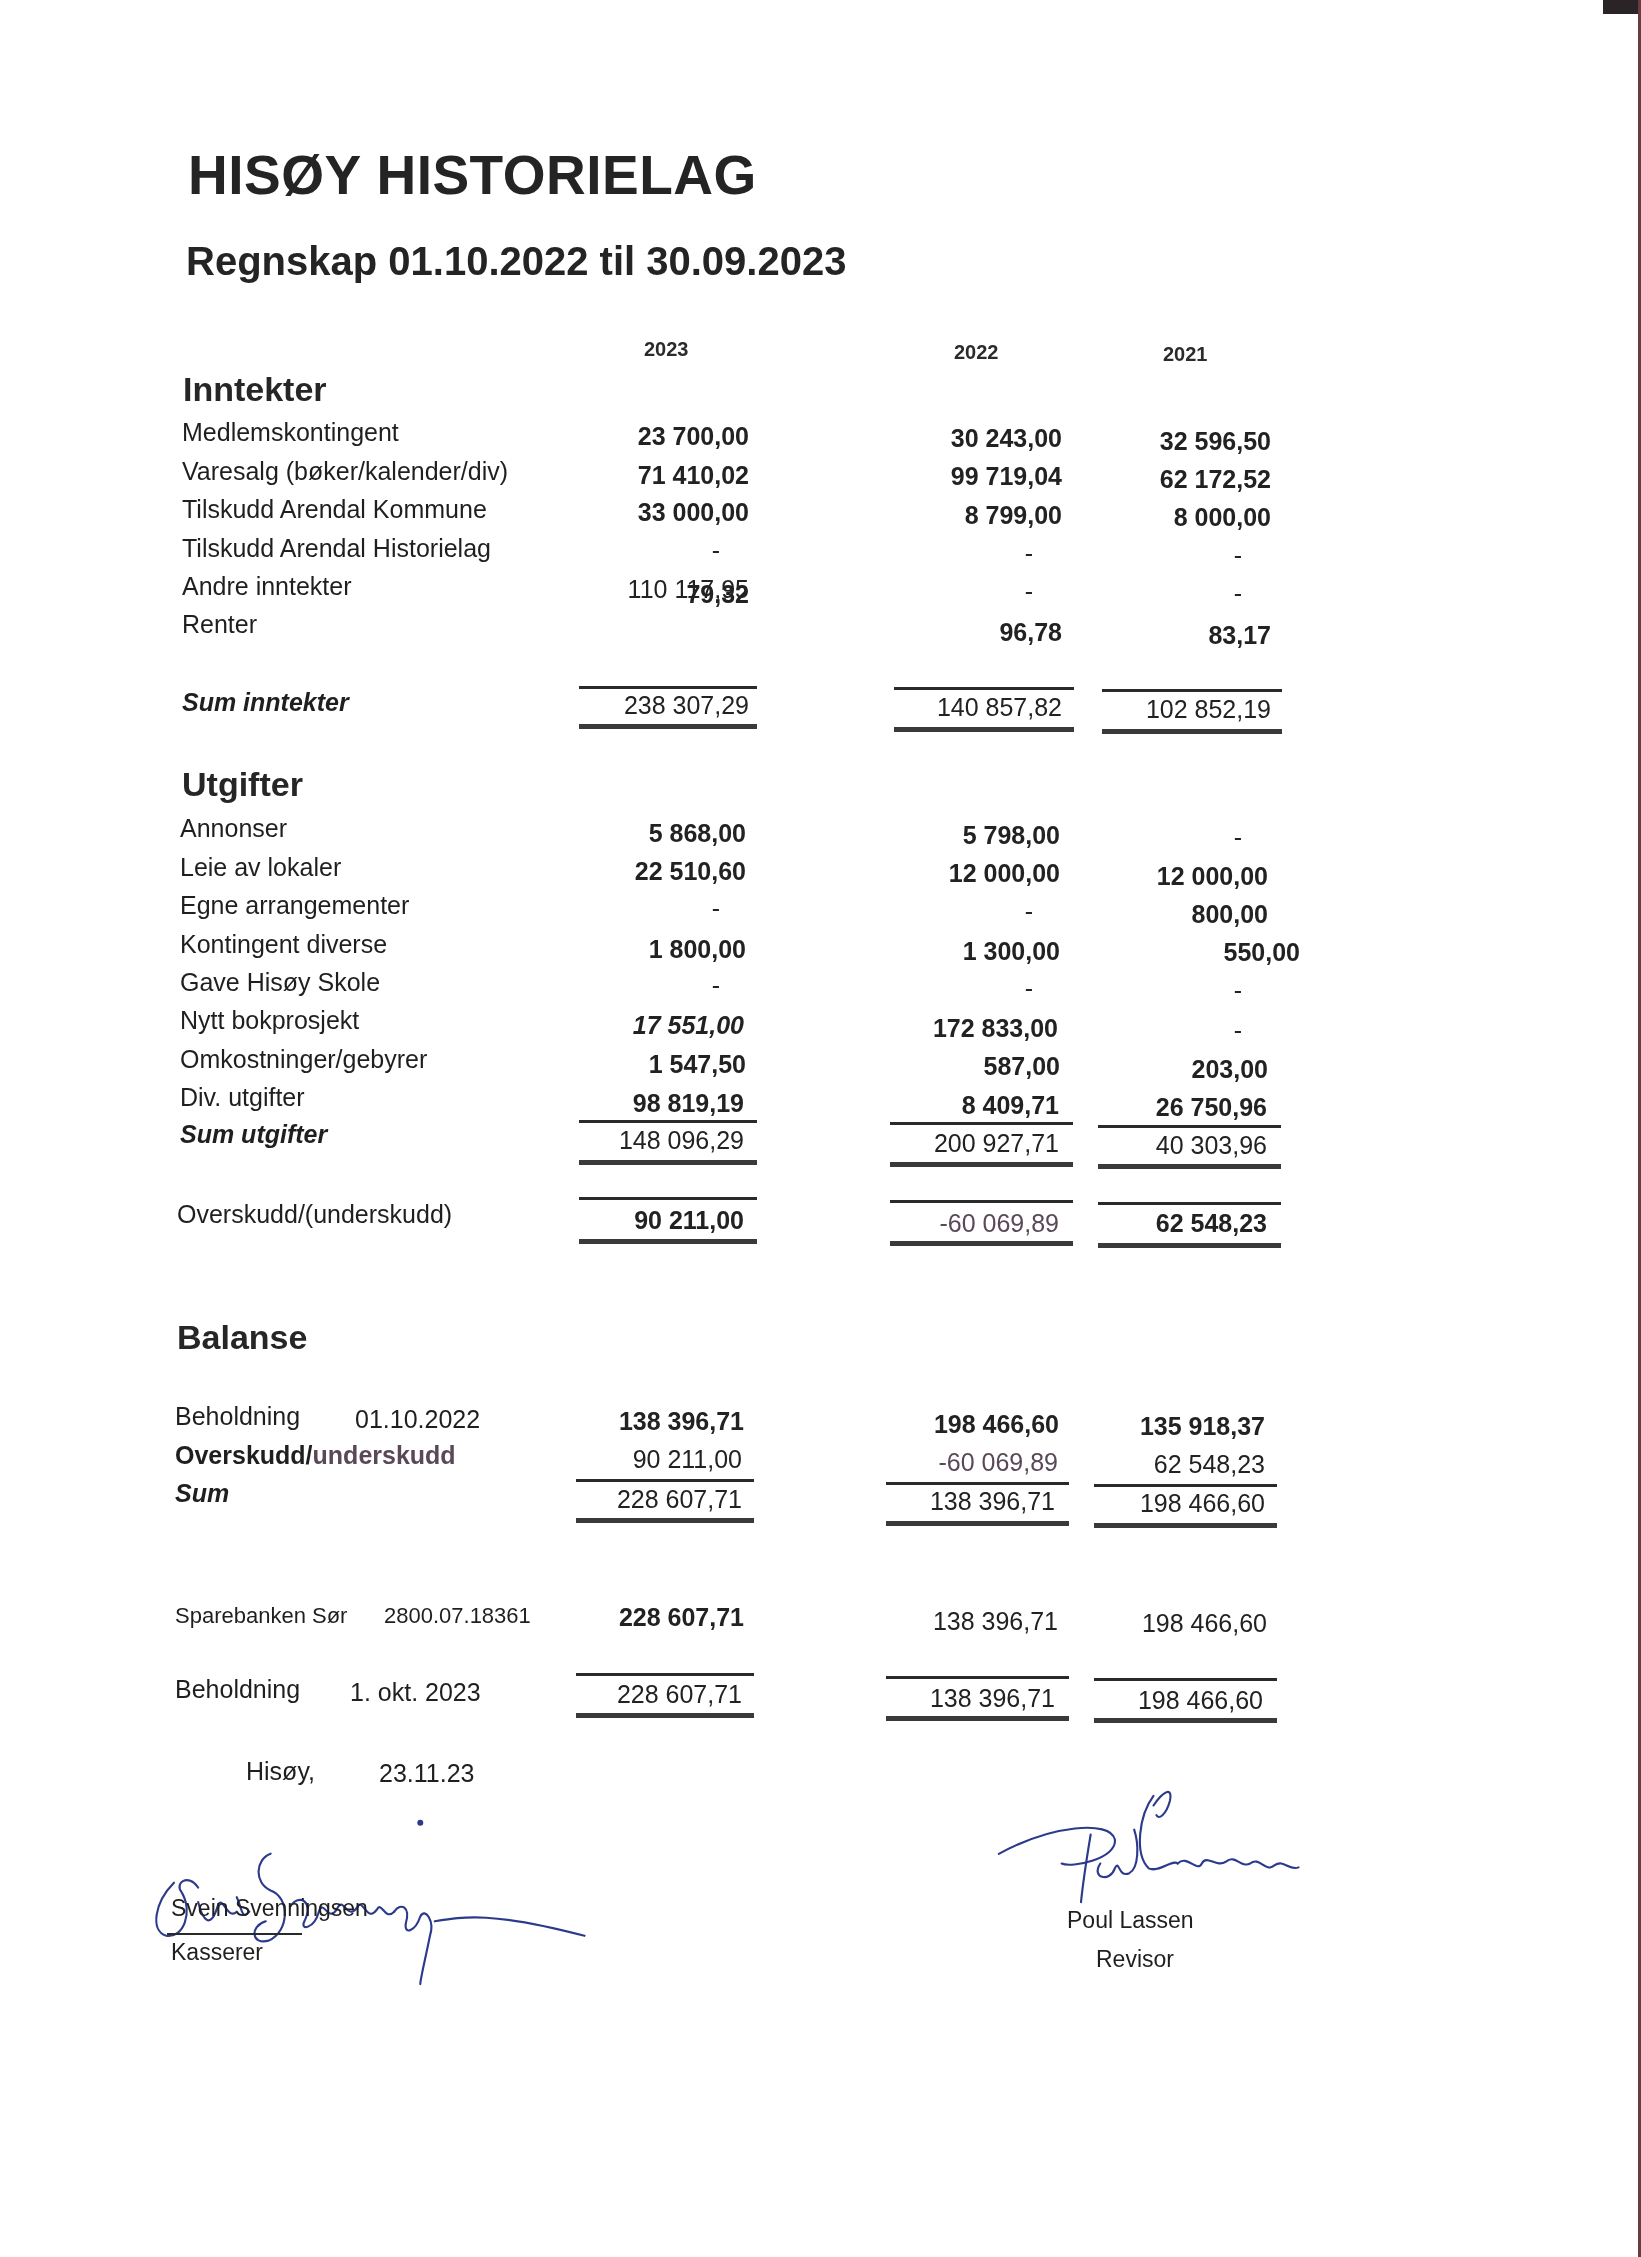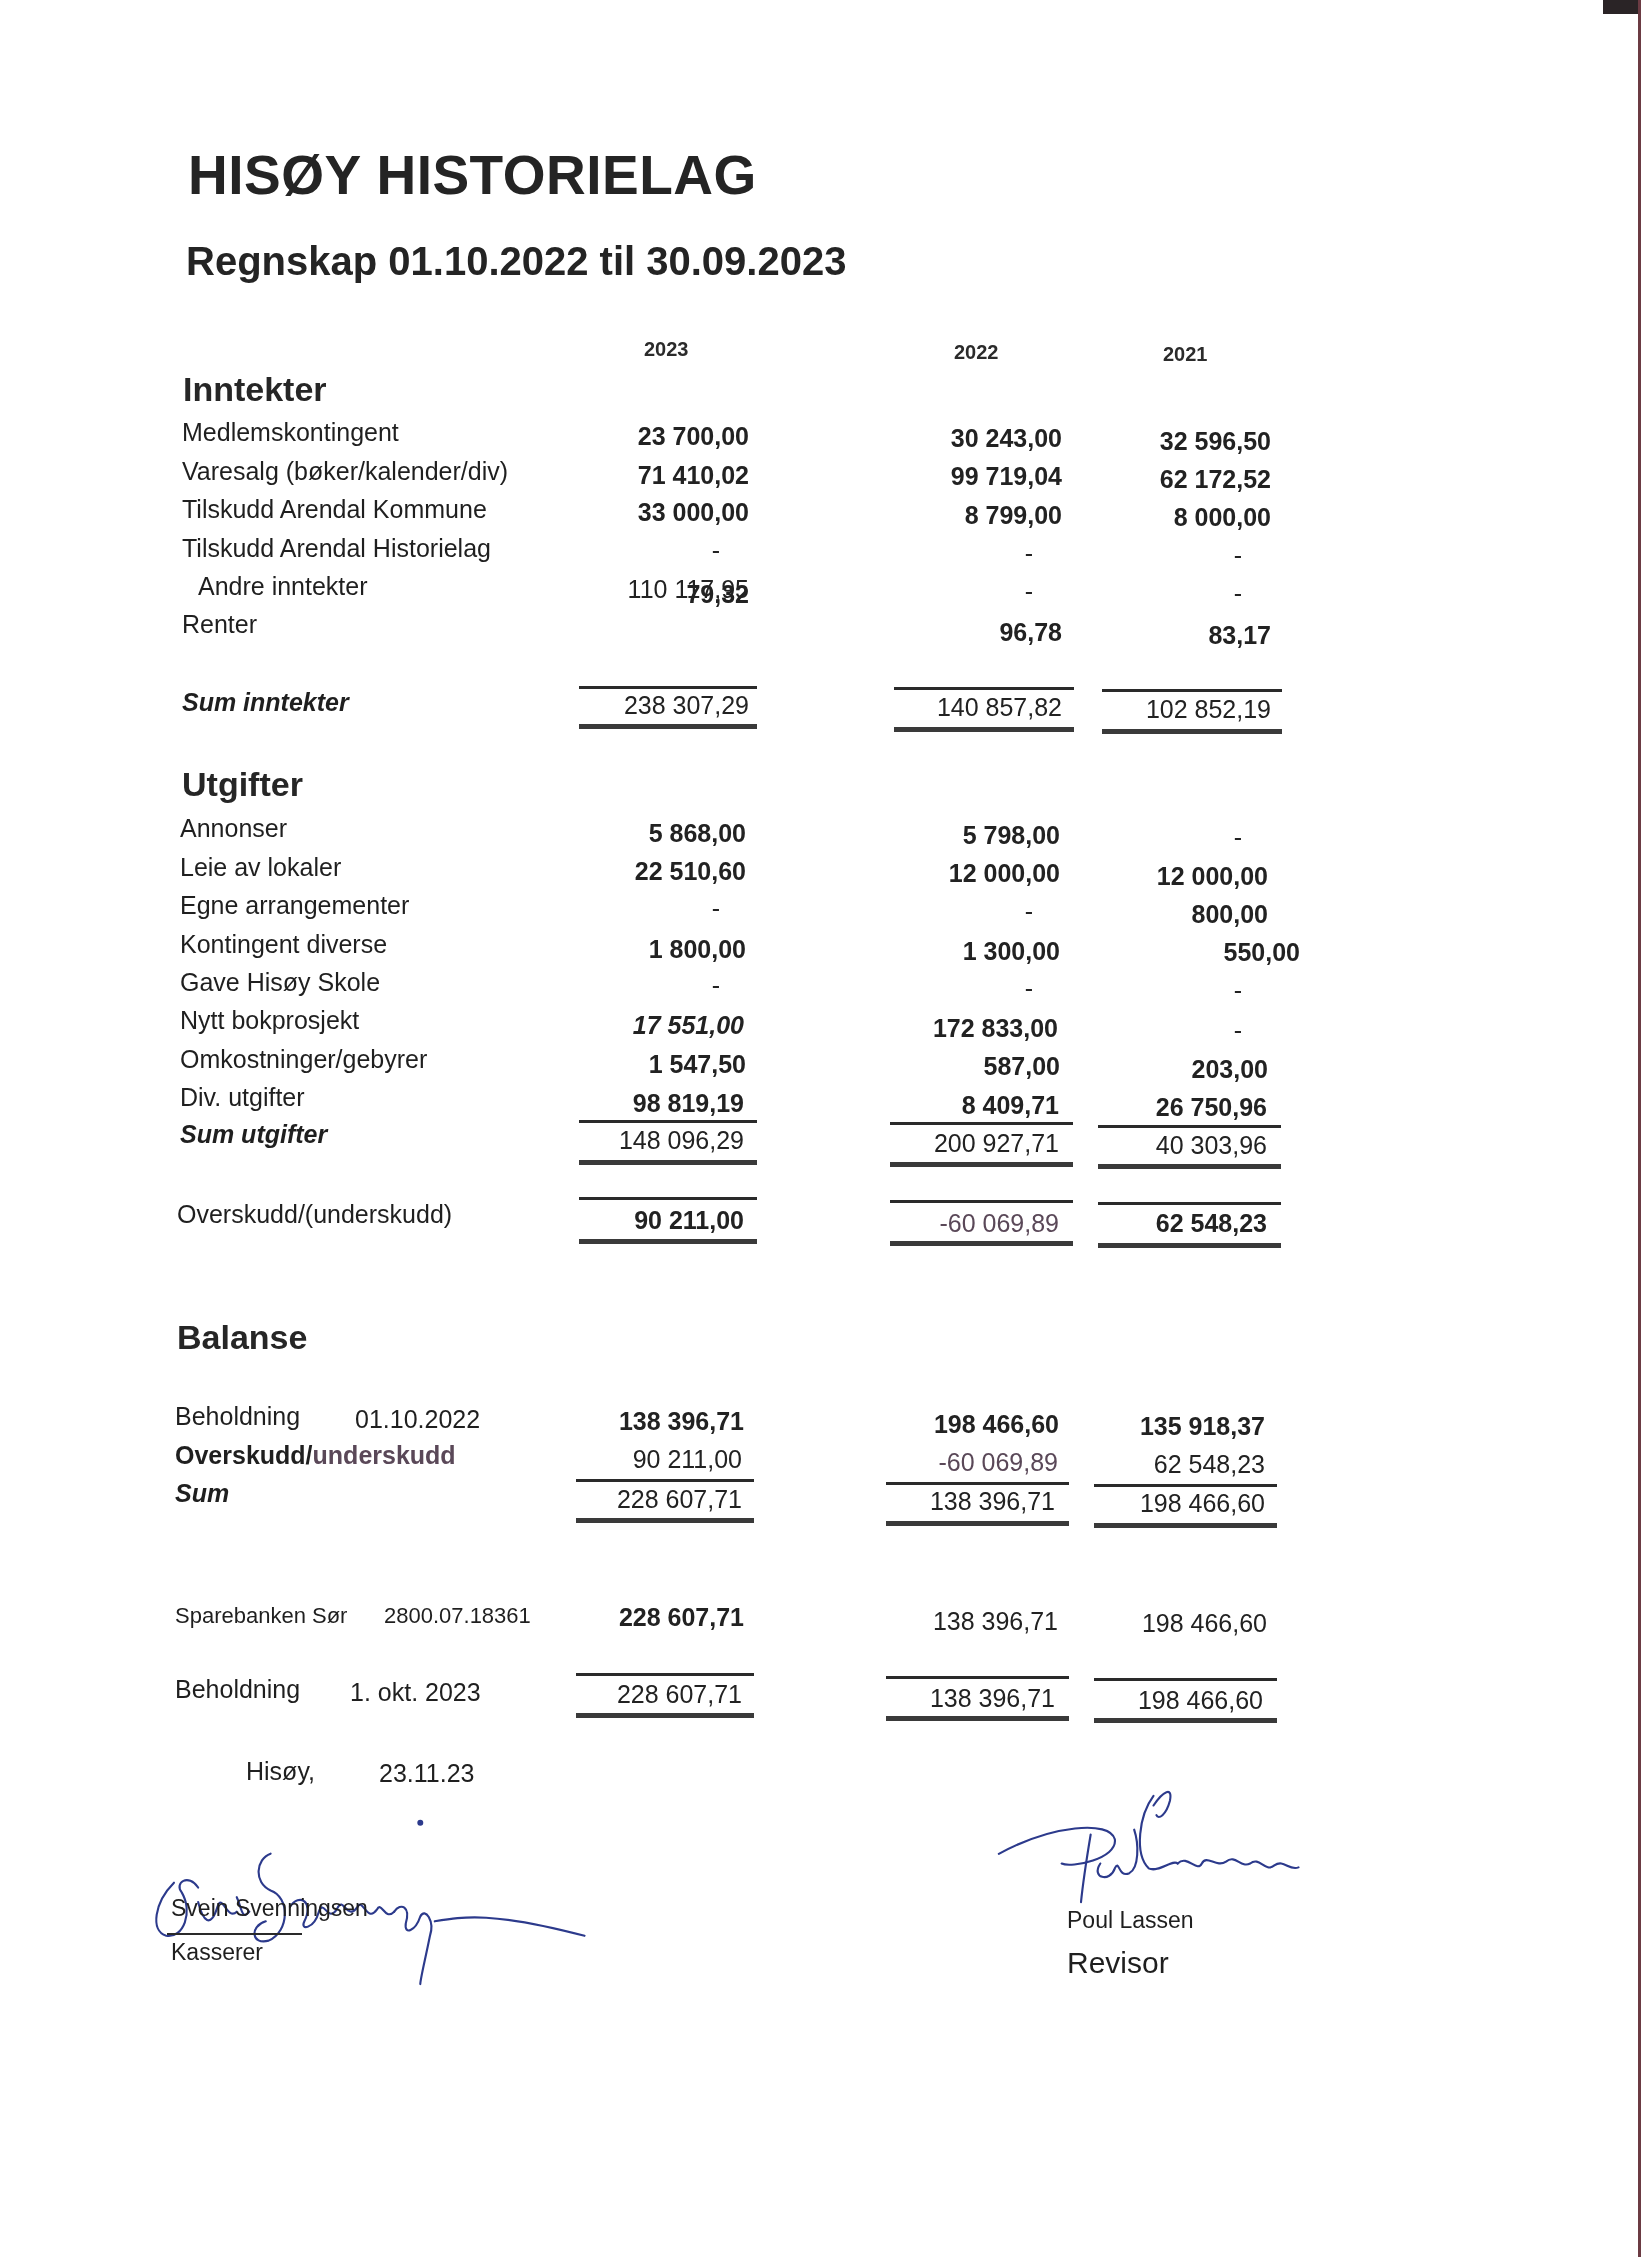--- a/index.html
+++ b/index.html
@@ -60,21 +60,21 @@
   <div class="abs num" style="left:830px;top:501px;">8 799,00</div>
   <div class="abs num" style="left:1039px;top:503px;">8 000,00</div>
 </div>
 <div>
   <div class="abs label" style="left:182px;top:534px;">Tilskudd Arendal Historielag</div>
   <div class="abs num light" style="left:488px;top:536px;">-</div>
   <div class="abs num light" style="left:801px;top:539px;">-</div>
   <div class="abs num light" style="left:1010px;top:541px;">-</div>
 </div>
 <div>
-  <div class="abs label" style="left:182px;top:572px;margin-left:16px;">Andre inntekter</div>
+  <div class="abs label" style="left:182px;top:572px;">Andre inntekter</div>
   <div class="abs num light" style="left:517px;top:575px;">110 117,95</div>
   <div class="abs num light" style="left:801px;top:577px;">-</div>
   <div class="abs num light" style="left:1010px;top:579px;">-</div>
 </div>
 <div>
   <div class="abs label" style="left:182px;top:610px;">Renter</div>
   <div class="abs num" style="left:517px;top:580px;">79,32</div>
   <div class="abs num" style="left:830px;top:618px;">96,78</div>
   <div class="abs num" style="left:1039px;top:621px;">83,17</div>
 </div>
@@ -242,14 +242,14 @@
   <g fill="none" stroke="#2c3a8c" stroke-width="2.2" stroke-linecap="round">
     <path d="M5,70 C60,40 120,35 125,55 C128,75 80,85 70,80"></path>
     <path d="M100,50 C95,80 92,100 90,120"></path>
     <path d="M110,80 C100,95 120,100 125,85 C130,75 128,95 140,90 C150,85 150,60 145,45"></path>
     <path d="M165,10 C150,30 145,70 160,85 C170,90 185,75 190,80"></path>
     <path d="M190,80 C200,70 210,90 215,80 C220,70 230,85 240,78 C250,70 255,85 265,80 C275,72 280,90 290,82 C300,75 305,88 315,84"></path>
     <path d="M165,20 C175,5 185,0 182,15 C178,30 170,35 168,30"></path>
   </g>
 </svg>
 <div class="abs label" style="left:1067px;top:1907px;font-size:23px;">Poul Lassen</div>
-<div class="abs label" style="left:1067px;top:1946px;font-size:30px;">Revisor</div>
+<div class="abs label" style="left:1096px;top:1946px;font-size:23px;">Revisor</div>
 
 
 </body></html>

